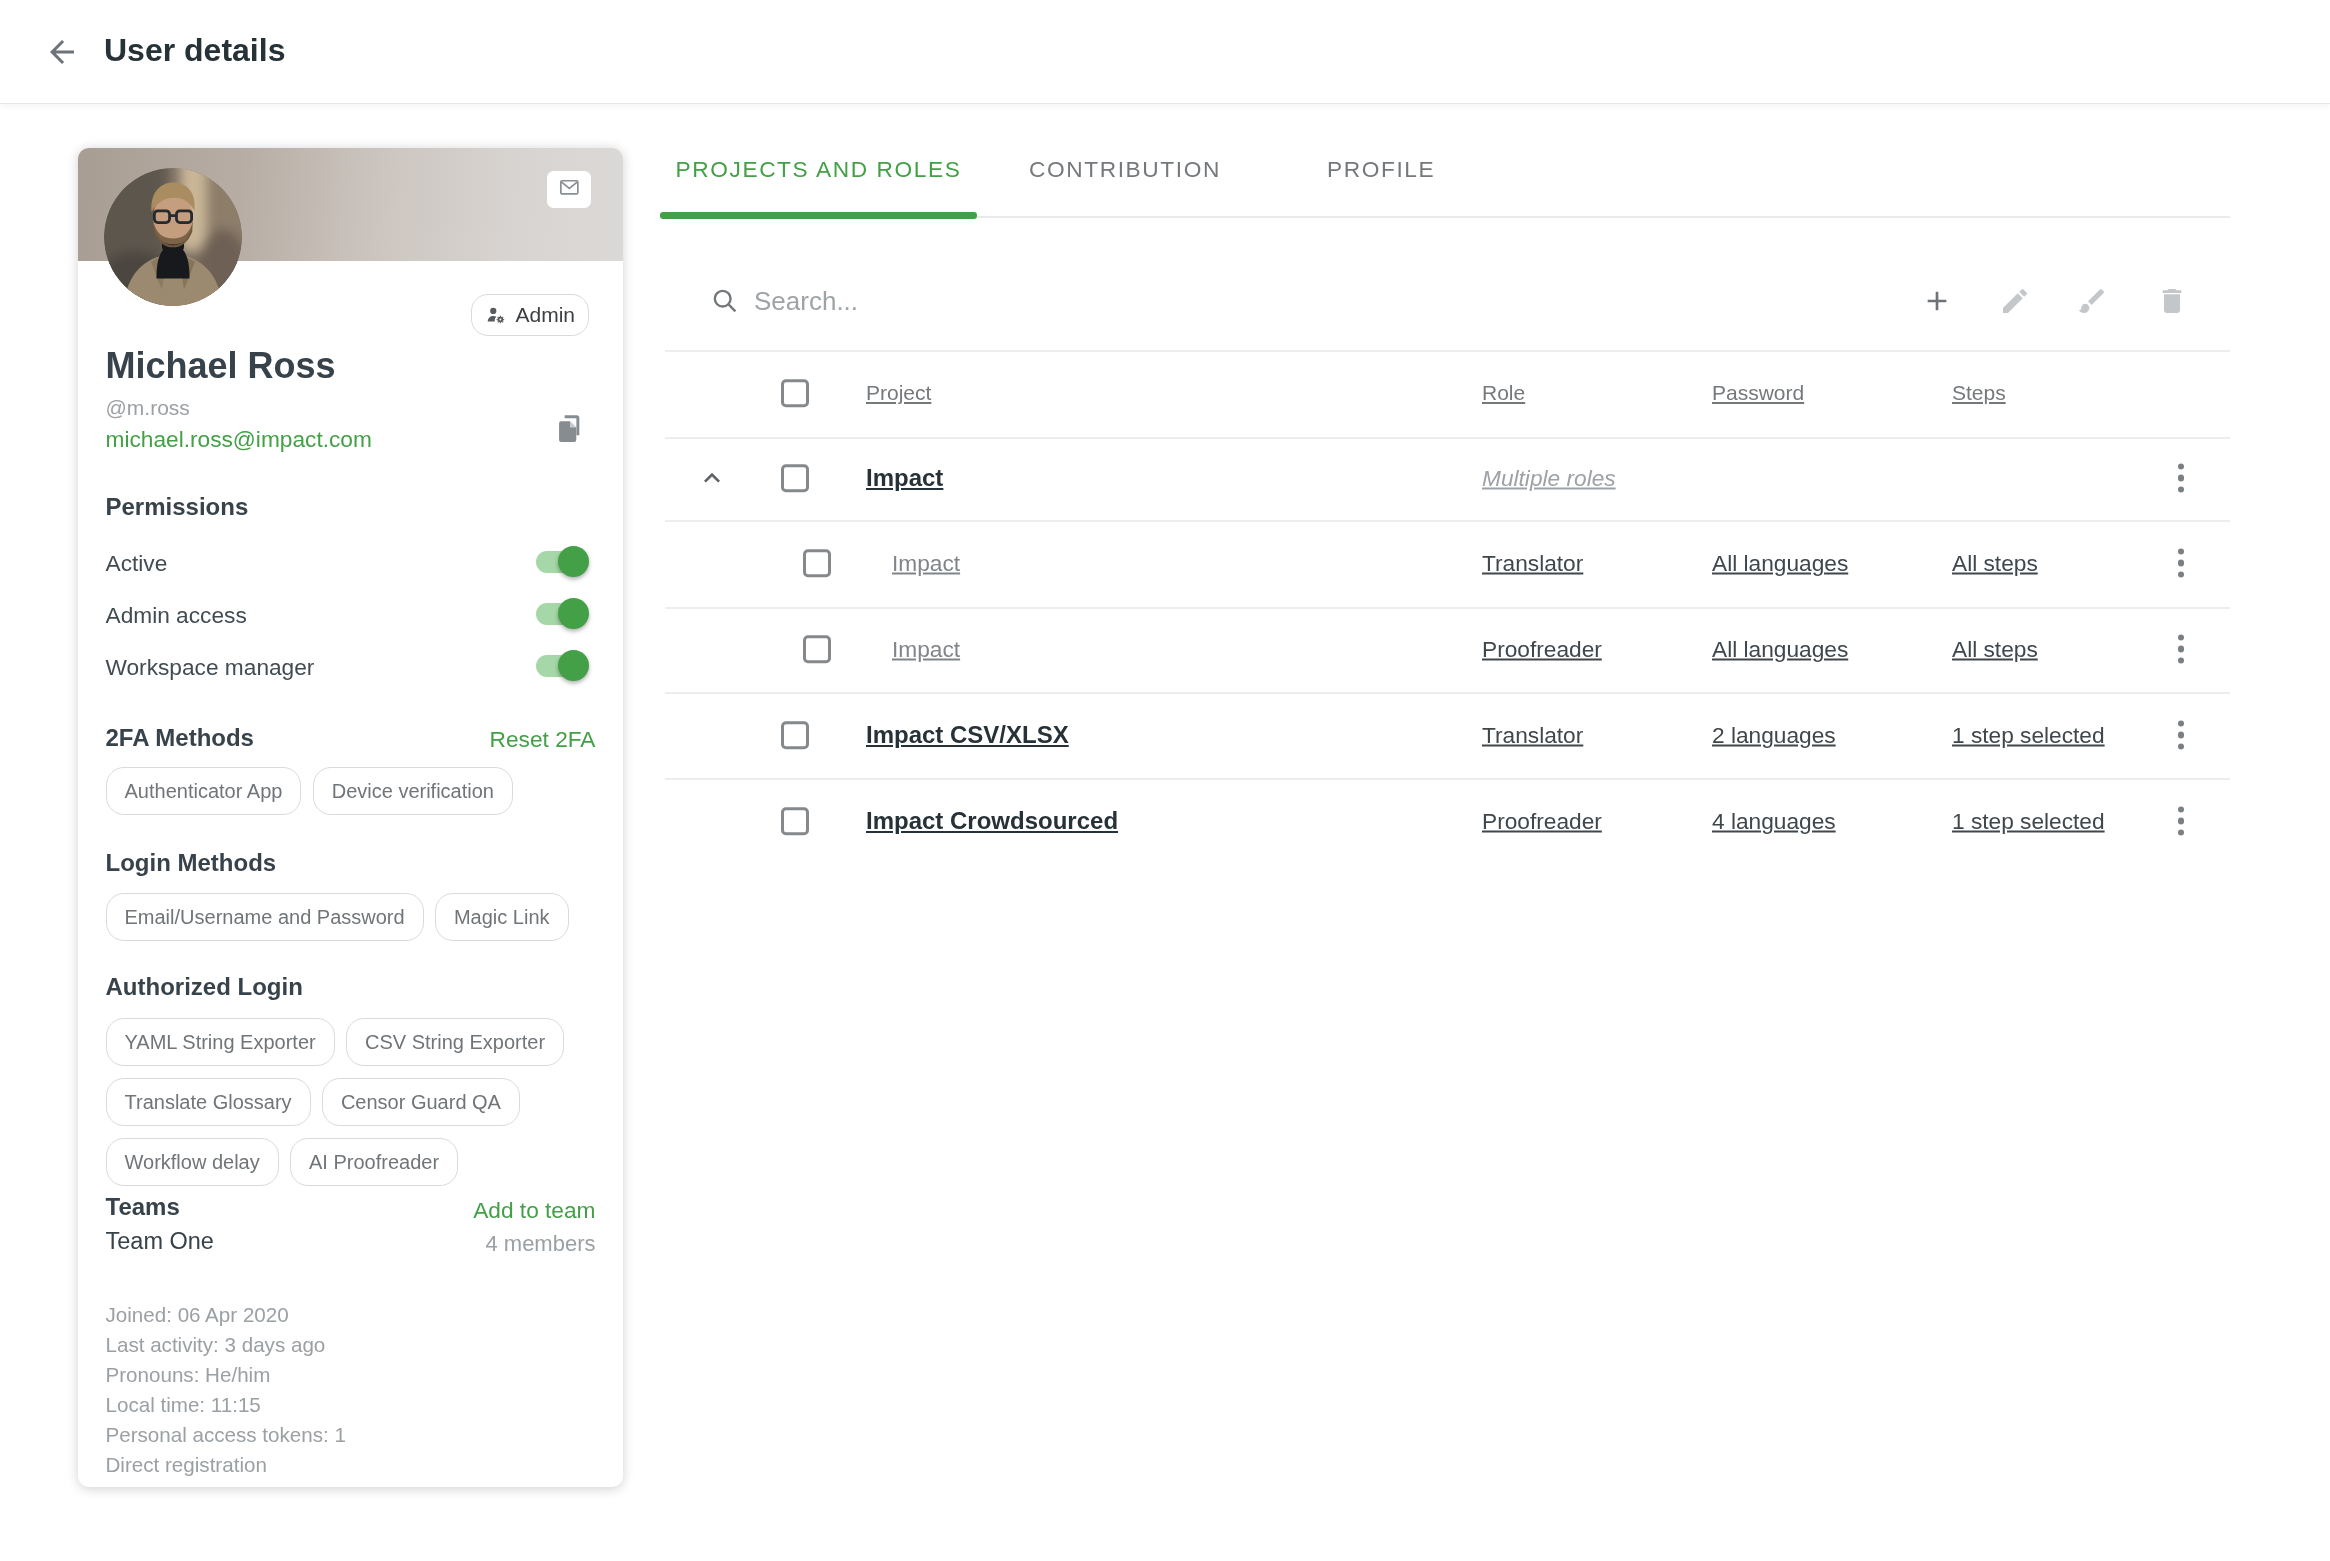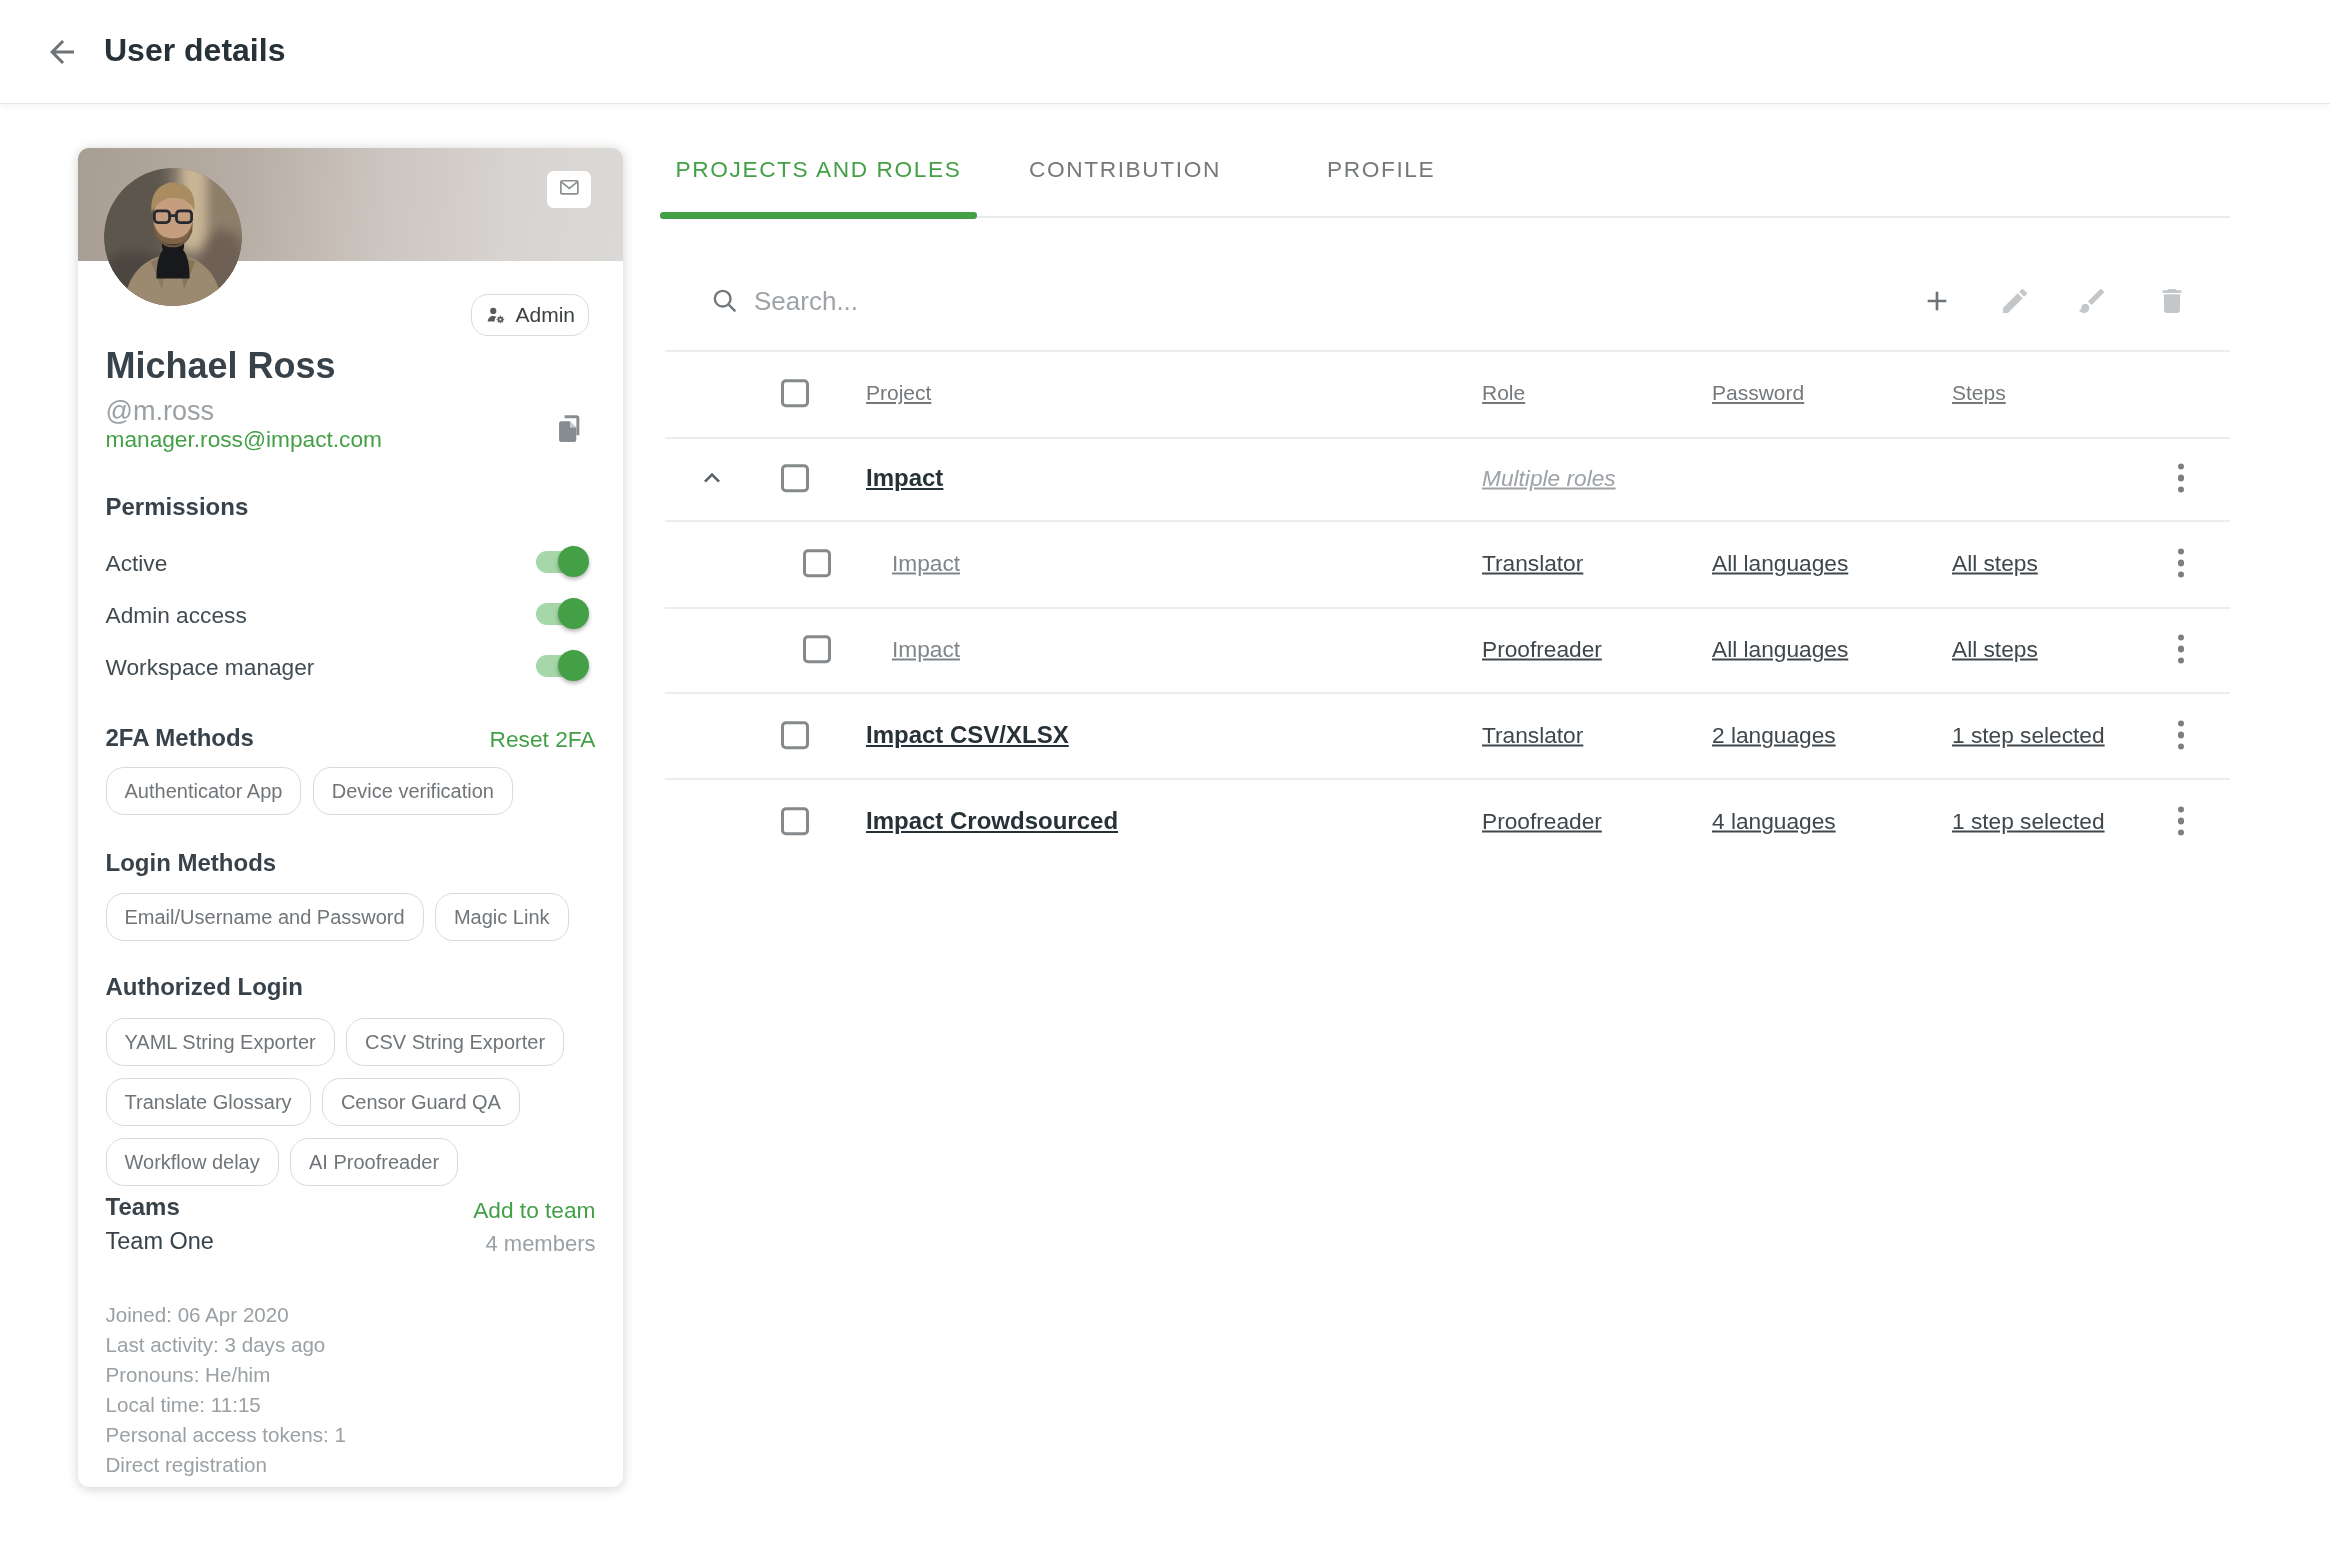--- a/index.html
+++ b/index.html
@@ -20,21 +20,21 @@
   .banner { position:absolute; left:0; top:0; width:545px; height:113px; border-radius:11.3px 11.3px 0 0;
             background:linear-gradient(95deg,#a89d93 0%,#b7ada4 30%,#ccc5bf 55%,#d7d3d0 78%,#dbd9d7 100%); }
   .avatar { position:absolute; left:26px; top:20px; width:138px; height:138px; border-radius:50%; overflow:hidden; }
   .mail-btn { position:absolute; right:32px; top:22.7px; width:44px; height:37px; background:#fff; border-radius:6.5px;
               display:flex; align-items:center; justify-content:center; color:#8a8f93; cursor:pointer; }
   .mail-btn svg { width:22.7px; height:22.7px; }
   .role-badge { position:absolute; right:34px; top:146px; height:42px; border:1.6px solid #d9dbdc; border-radius:17px;
                 display:flex; align-items:center; gap:8px; padding:0 13px; color:#3c4043; font-size:21px; }
   .role-badge svg { width:22px; height:22px; color:#575b5e; }
   .u-name  { position:absolute; left:27.5px; top:197px; font-size:36px; font-weight:700; color:#37424a; }
-  .u-handle{ position:absolute; left:27.5px; top:248px; font-size:27px; color:#9aa0a4; }
+  .u-handle{ position:absolute; left:27.5px; top:248px; font-size:21px; color:#9aa0a4; }
   .u-email { position:absolute; left:27.5px; top:278px; font-size:22.7px; color:#43a047; text-decoration:none; }
   .copy-btn{ position:absolute; right:37px; top:264px; width:32px; height:36px; color:#868c90; cursor:pointer; }
   .copy-btn svg { width:32px; height:36px; }
 
   .sec-title { position:absolute; left:27.5px; font-size:24px; font-weight:700; color:#37424a; }
   .toggle-label { position:absolute; left:27.5px; font-size:22.7px; color:#414b52; }
   .switch { position:absolute; right:37px; width:50px; height:22px; border-radius:11.3px; background:#a6d7a8; cursor:pointer; }
   .switch.on::after { content:""; position:absolute; right:-3.2px; top:-4.9px; width:31px; height:31px; border-radius:50%;
                       background:#43a047; box-shadow:0 2.4px 4px rgba(0,0,0,.3); }
   .green-link { position:absolute; right:27.5px; font-size:22.7px; color:#43a047; cursor:pointer; }
@@ -161,21 +161,21 @@
         <circle cx="16.8" cy="17" r="1.1" fill="#fff"></circle>
         <g stroke="currentColor" stroke-width="1.4">
           <path d="M16.8 12.9v1.2M16.8 19.9v1.2M12.7 17h1.2M19.7 17h1.2M13.9 14.1l.85.85M18.85 19.05l.85.85M19.7 14.1l-.85.85M14.75 19.05l-.85.85"></path>
         </g>
       </svg>
       <span>Admin</span>
     </div>
 
     <div class="u-name">Michael Ross</div>
     <div class="u-handle">@m.ross</div>
-    <a class="u-email" href="#">manager.ross@impact.com</a>
+    <a class="u-email" href="#">michael.ross@impact.com</a>
     <div class="copy-btn">
       <svg viewBox="0 0 24 26">
         <path d="M8 2h9a2 2 0 0 1 2 2v13h-2.2V4.2H8z" fill="currentColor"></path>
         <path d="M5.3 6.5H12l4.7 4.7v9.3a1.5 1.5 0 0 1-1.5 1.5H5.3a1.5 1.5 0 0 1-1.5-1.5V8a1.5 1.5 0 0 1 1.5-1.5z" fill="currentColor"></path>
         <path d="M12 6.5l4.7 4.7H12z" fill="#ffffff" opacity="0.55"></path>
       </svg>
     </div>
 
     <div class="sec-title" style="top:345px">Permissions</div>
     <div class="toggle-label" style="top:402px">Active</div>

